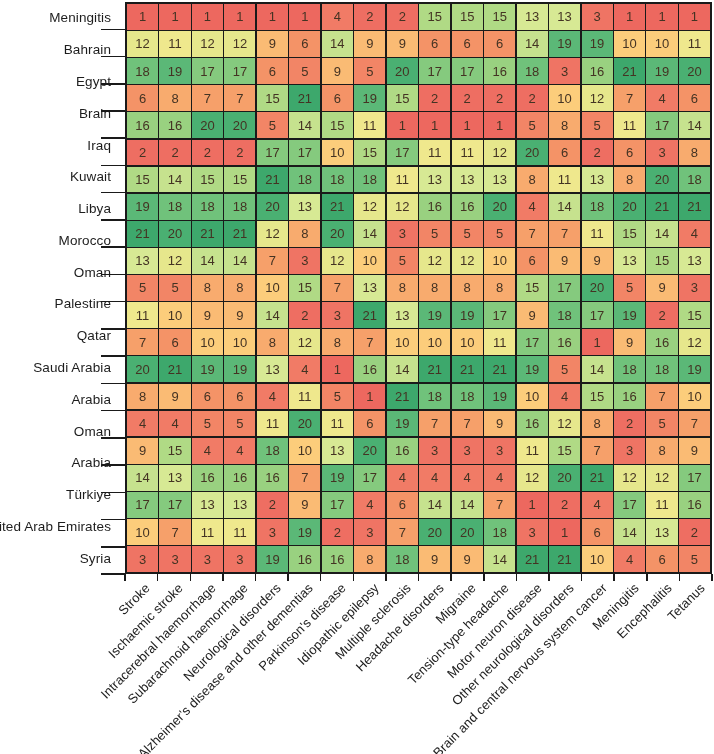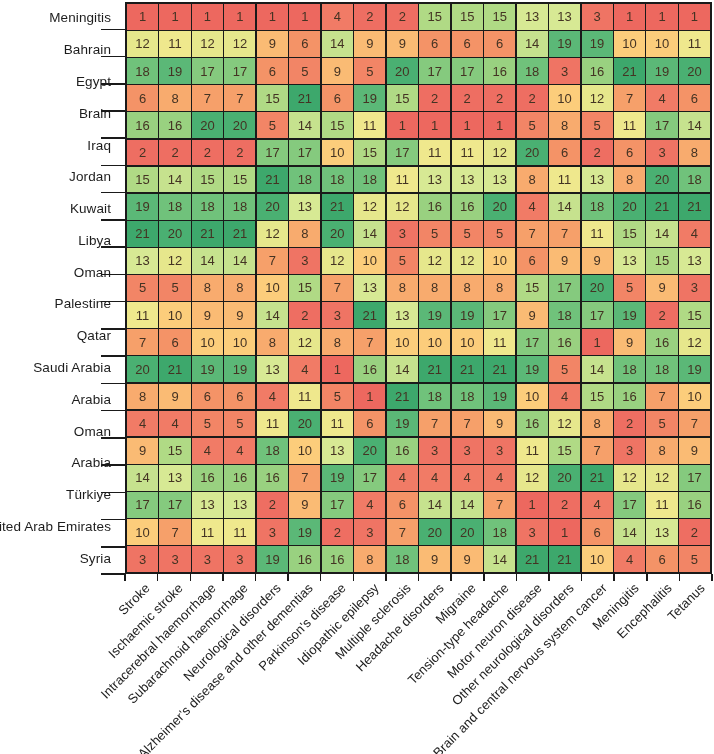--- a/index.html
+++ b/index.html
@@ -50,23 +50,23 @@
 </head>
 <body>
 
 <div class="fig">
   <div class="row-labels">
       <div class="row-label">Meningitis</div>
       <div class="row-label">Bahrain</div>
       <div class="row-label">Egypt</div>
       <div class="row-label">Brain</div>
       <div class="row-label">Iraq</div>
-      <div class="row-label">Jordan</div>
       <div class="row-label">Kuwait</div>
       <div class="row-label">Libya</div>
+      <div class="row-label">Morocco</div>
       <div class="row-label">Oman</div>
       <div class="row-label">Palestine</div>
       <div class="row-label">Qatar</div>
       <div class="row-label">Saudi Arabia</div>
       <div class="row-label">Arabia</div>
       <div class="row-label">Oman</div>
       <div class="row-label">Arabia</div>
       <div class="row-label">Türkiye</div>
       <div class="row-label">United Arab Emirates</div>
       <div class="row-label">Syria</div>

